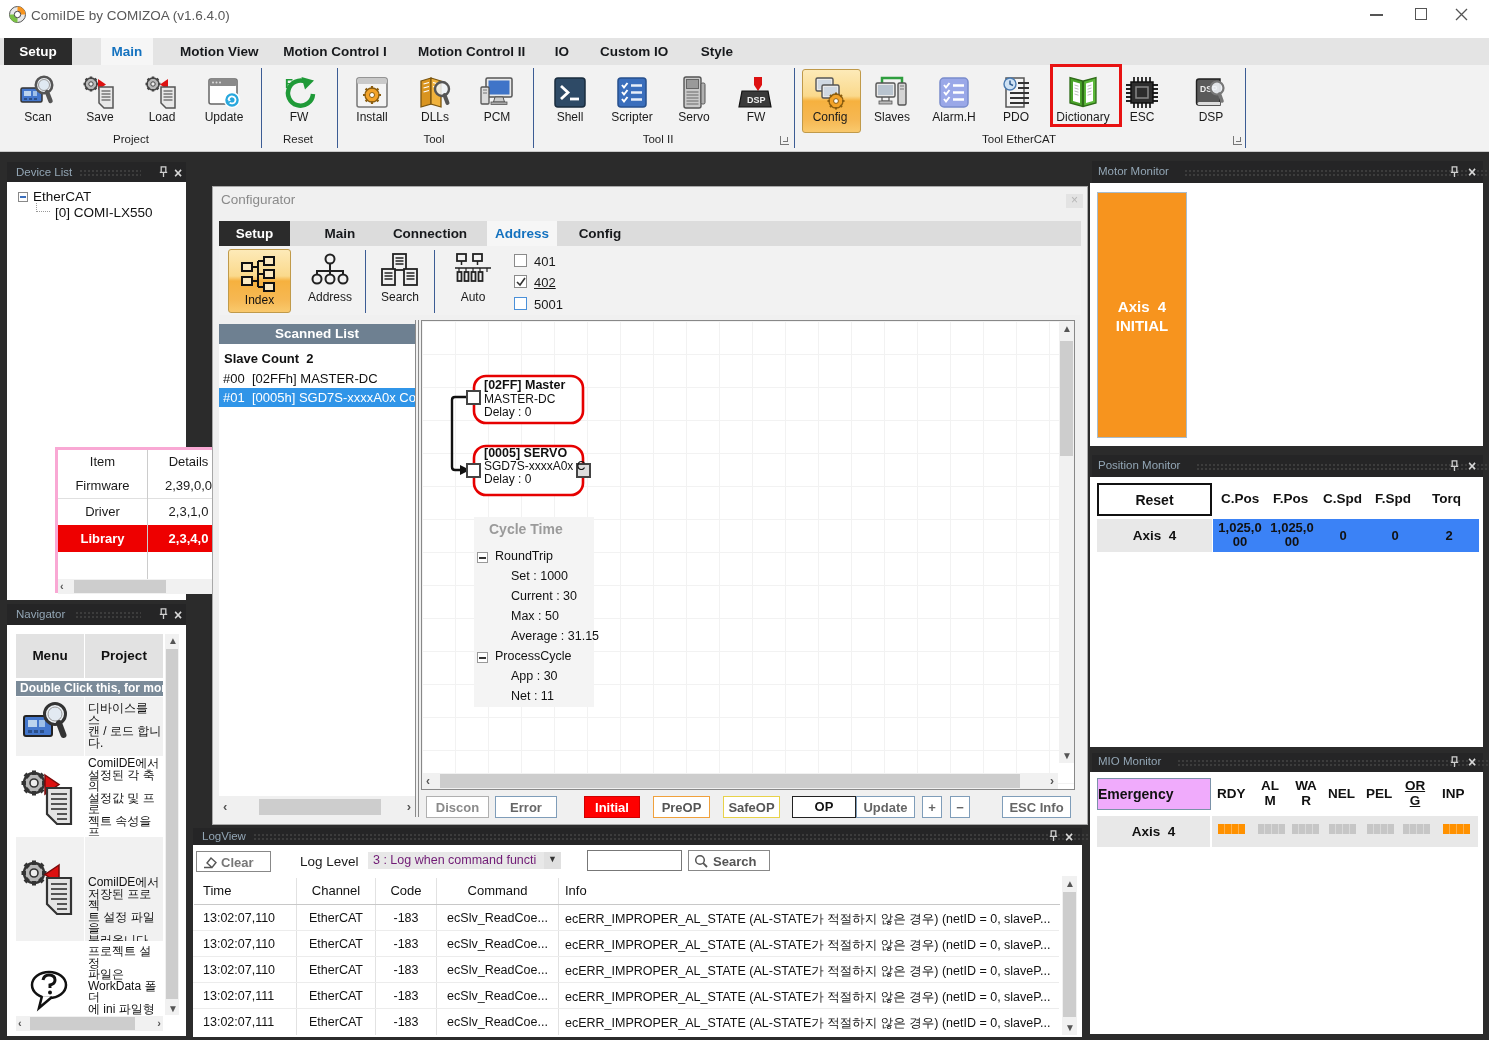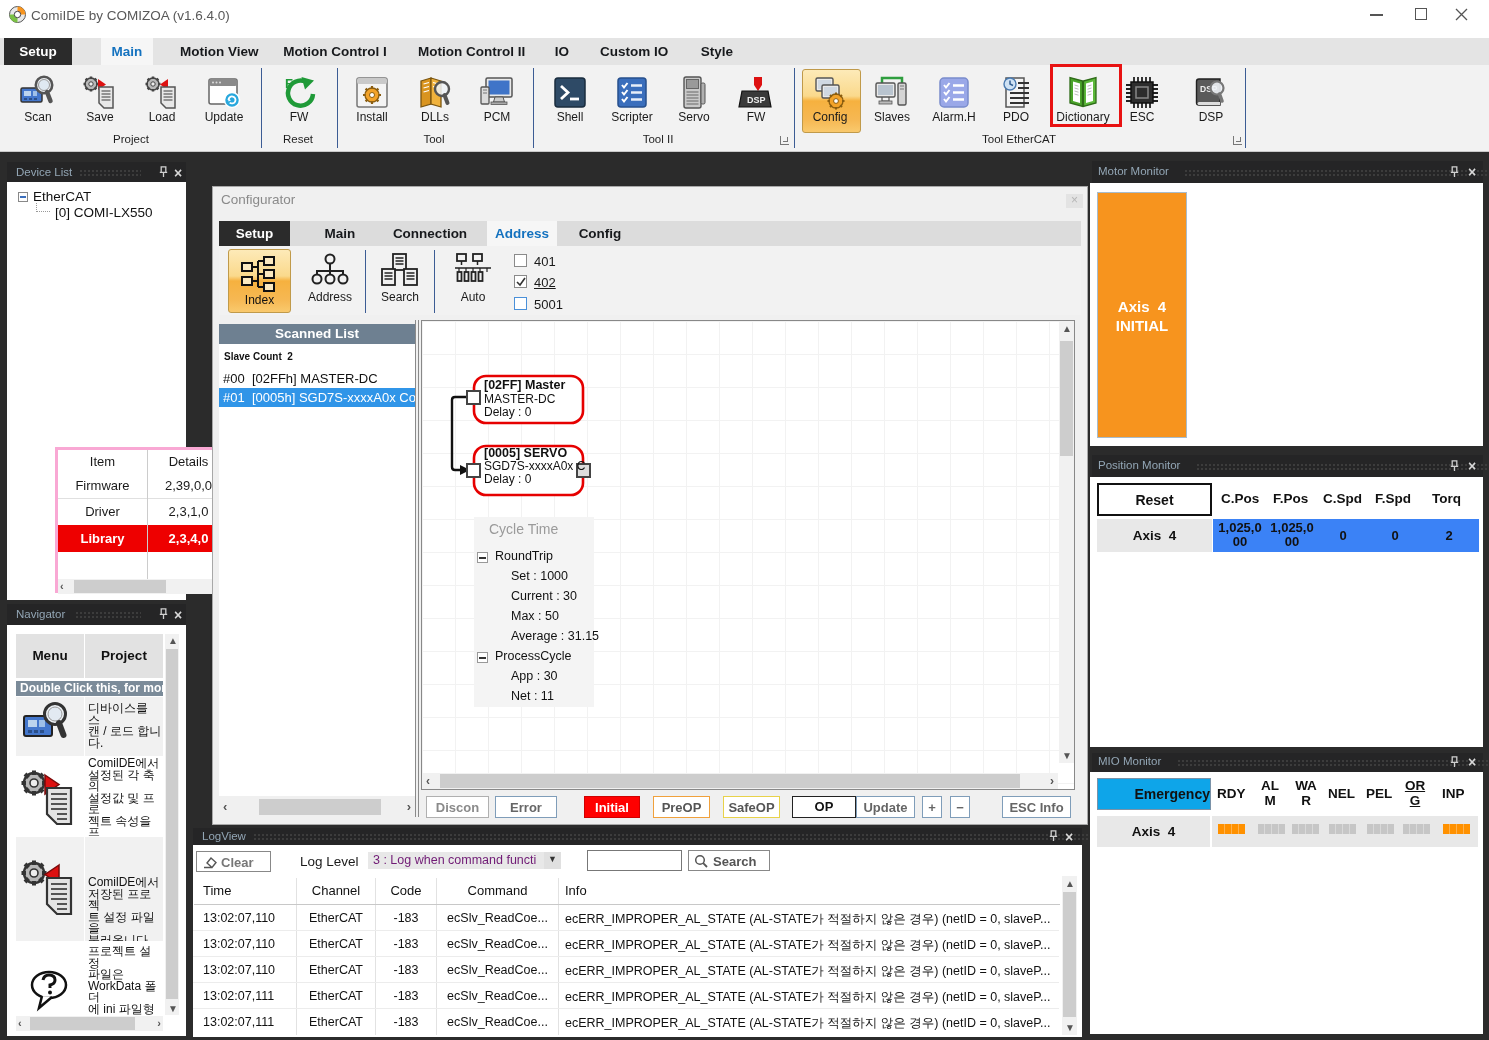--- a/index.html
+++ b/index.html
@@ -494,21 +494,21 @@
 <div class="chk" style="left:514px;top:275px;"></div>
     <div class="ck-lbl" style="left:534px;top:275px;text-decoration:underline;">402</div>
 <svg class="abs" style="left:516px;top:277px;" width="10" height="10" viewBox="0 0 10 10">
       <path d="M1 5 L4 8 L9 1" stroke="#333" stroke-width="1.6" fill="none"></path>
     </svg>
 <div class="chk" style="left:514px;top:297px;border-color:#4a90d9;"></div>
     <div class="ck-lbl" style="left:534px;top:297px;">5001</div>
 
 <div class="abs" style="left:219px;top:324px;width:196px;height:20px;background:#6e8091;color:#fff;font-weight:bold;font-size:13.5px;text-align:center;line-height:20px;">Scanned List</div>
 <div class="white" style="left:219px;top:344px;width:196px;height:452px;"></div>
-<div class="abs" style="left:224px;top:351px;font-size:10px;font-weight:bold;color:#111;">Slave Count&nbsp;&nbsp;2</div>
+<div class="abs" style="left:224px;top:351px;font-size:13px;font-weight:bold;color:#111;">Slave Count&nbsp;&nbsp;2</div>
 <div class="abs" style="left:223px;top:371px;font-size:13px;color:#111;white-space:nowrap;">#00&nbsp;&nbsp;[02FFh] MASTER-DC</div>
 <div class="abs" style="left:219px;top:388px;width:196px;height:19px;background:#3095e8;color:#fff;font-size:13px;line-height:19px;white-space:nowrap;overflow:hidden;"><span style="margin-left:4px;">#01&nbsp;&nbsp;[0005h] SGD7S-xxxxA0x CoE</span></div>
 <div class="scroll" style="left:219px;top:797px;width:196px;height:20px;background:#f0f0f0;">
   <span class="arr" style="left:4px;top:2px;font-size:13px;">‹</span>
   <span class="arr" style="right:4px;top:2px;font-size:13px;">›</span>
   <div class="thumb" style="left:40px;top:2px;width:122px;height:16px;"></div>
 </div>
 <div class="abs" style="left:415px;top:320px;width:1px;height:497px;background:#8a8a8a;"></div>
     <div class="abs" style="left:418px;top:320px;width:1px;height:497px;background:#8a8a8a;"></div>
 
@@ -535,21 +535,21 @@
   <rect x="137" y="95" width="13" height="13" fill="#ddd" stroke="#444" stroke-width="2"></rect>
   <text x="44" y="20" font-size="12.5" font-weight="bold" fill="#111" font-family="Liberation Sans">[02FF] Master</text>
   <text x="44" y="34" font-size="12" fill="#111" font-family="Liberation Sans">MASTER-DC</text>
   <text x="44" y="47" font-size="12" fill="#111" font-family="Liberation Sans">Delay : 0</text>
   <text x="44" y="88" font-size="12.5" font-weight="bold" fill="#111" font-family="Liberation Sans">[0005] SERVO</text>
   <text x="44" y="101" font-size="12" fill="#111" font-family="Liberation Sans">SGD7S-xxxxA0x C</text>
   <text x="44" y="114" font-size="12" fill="#111" font-family="Liberation Sans">Delay : 0</text>
 </svg>
 
 <div class="abs" style="left:474px;top:517px;width:120px;height:190px;background:#f4f4f4;"></div>
-<div class="abs" style="left:489px;top:521px;font-size:14px;font-weight:normal;color:#9a9a9a;">Cycle Time</div>
+<div class="abs" style="left:489px;top:521px;font-size:14px;font-weight:bold;color:#9a9a9a;">Cycle Time</div>
 <div class="abs" style="left:477px;top:552px;width:11px;height:11px;border:1px solid #999;background:#fff;"></div>
 <div class="abs" style="left:479px;top:557px;width:7px;height:1.5px;background:#333;"></div>
 <div class="abs" style="left:495px;top:549px;font-size:12.5px;color:#111;">RoundTrip</div>
 <div class="abs" style="left:511px;top:569px;font-size:12.5px;color:#111;">Set : 1000</div>
 <div class="abs" style="left:511px;top:589px;font-size:12.5px;color:#111;">Current : 30</div>
 <div class="abs" style="left:511px;top:609px;font-size:12.5px;color:#111;">Max : 50</div>
 <div class="abs" style="left:511px;top:629px;font-size:12.5px;color:#111;">Average : 31.15</div>
 <div class="abs" style="left:477px;top:652px;width:11px;height:11px;border:1px solid #999;background:#fff;"></div>
 <div class="abs" style="left:479px;top:657px;width:7px;height:1.5px;background:#333;"></div>
 <div class="abs" style="left:495px;top:649px;font-size:12.5px;color:#111;">ProcessCycle</div>
@@ -696,21 +696,21 @@
 
 <div class="panel-title" style="left:1092px;top:753px;width:391px;height:19px;">
   <span class="t" style="top:2px;left:6px;">MIO Monitor</span>
   <span class="dots" style="left:85px;top:6px;width:342px;"></span>
   <svg class="pin" style="left:357px;top:3px;" width="11" height="13" viewBox="0 0 11 13">
         <path d="M3 1 H8 V7 H3 Z M1.5 7 H9.5 M5.5 7 V12" stroke="#d0d0d0" stroke-width="1.4" fill="none"></path>
       </svg>
   <span class="px" style="left:376px;top:1px;">×</span>
 </div>
 <div class="white" style="left:1090px;top:772px;width:393px;height:262px;"></div>
-<div class="abs" style="left:1097px;top:778px;width:114px;height:32px;border:1px solid #7a92a8;background:#0ea5e9;font-weight:bold;font-size:14px;text-align:right;line-height:31px;color:#111;">Emergency</div>
+<div class="abs" style="left:1097px;top:778px;width:114px;height:32px;border:1px solid #7a92a8;background:#f0abfc;font-weight:bold;font-size:14px;text-align:left;line-height:31px;color:#111;">Emergency</div>
 <div class="abs" style="left:1211px;top:773px;width:272px;height:42px;font-weight:bold;font-size:13.5px;color:#111;">
   <span style="position:absolute;left:6px;top:13px;">RDY</span>
   <span style="position:absolute;left:48px;top:5px;width:22px;text-align:center;line-height:15px;">AL M</span>
   <span style="position:absolute;left:82px;top:5px;width:26px;text-align:center;line-height:15px;">WA R</span>
   <span style="position:absolute;left:117px;top:13px;">NEL</span>
   <span style="position:absolute;left:155px;top:13px;">PEL</span>
   <span style="position:absolute;left:192px;top:5px;width:24px;text-align:center;line-height:15px;text-decoration:underline;">OR G</span>
   <span style="position:absolute;left:231px;top:13px;">INP</span>
 </div>
 <div class="abs" style="left:1097px;top:816px;width:113px;height:31px;background:#e8e8e8;font-weight:bold;font-size:13.5px;text-align:center;line-height:31px;color:#111;">Axis&nbsp;&nbsp;4</div>

